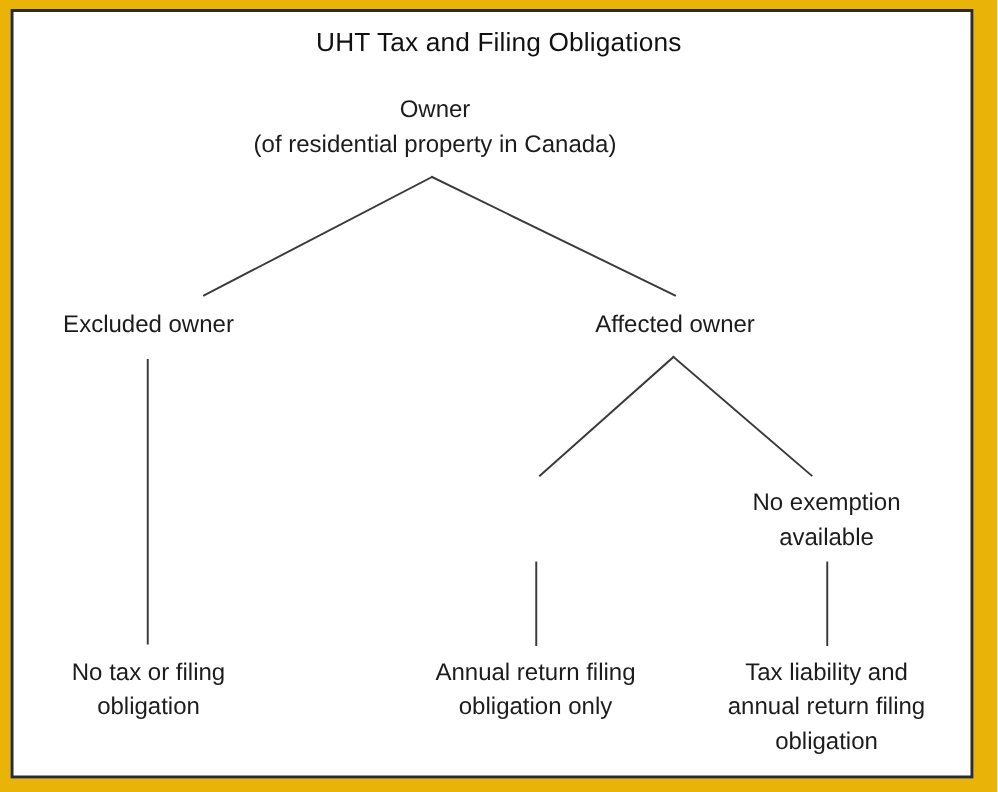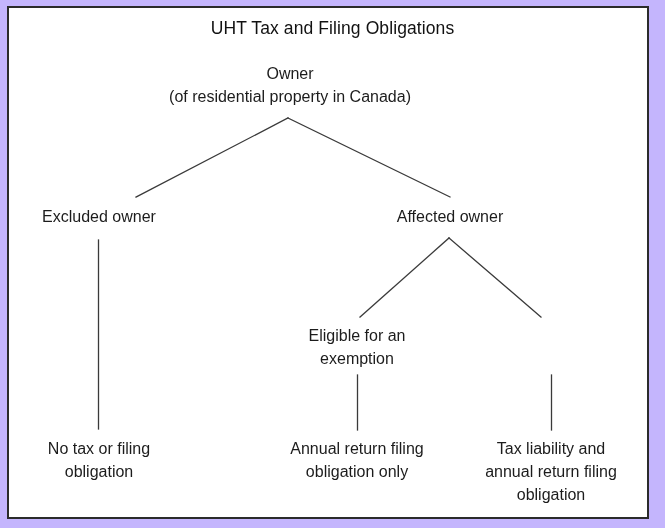--- a/index.html
+++ b/index.html
@@ -9,21 +9,21 @@
     background: #ffffff;
   }
   body {
     font-family: "Liberation Sans", sans-serif;
     color: #1a1a1a;
   }
   #figure {
     position: relative;
     width: 665px;
     height: 528px;
-    background: #c4b5fd;
+    background: #eab308;
     overflow: hidden;
   }
   .frame {
     position: absolute;
     left: 7px;
     top: 6px;
     width: 642px;
     height: 513px;
     border: 2px solid #2b2b2b;
     box-sizing: border-box;
@@ -101,25 +101,25 @@
   </div>
 
   <div class="node node-excluded">
     <span class="line">Excluded owner</span>
   </div>
 
   <div class="node node-affected">
     <span class="line">Affected owner</span>
   </div>
 
-  <div class="node node-eligible">
-    <span class="line">Eligible for an</span>
-    <span class="line">exemption</span>
+
+  <div class="node node-noexempt">
+    <span class="line">No exemption</span>
+    <span class="line">available</span>
   </div>
-
 
   <div class="node node-leaf-a">
     <span class="line">No tax or filing</span>
     <span class="line">obligation</span>
   </div>
 
   <div class="node node-leaf-b">
     <span class="line">Annual return filing</span>
     <span class="line">obligation only</span>
   </div>

